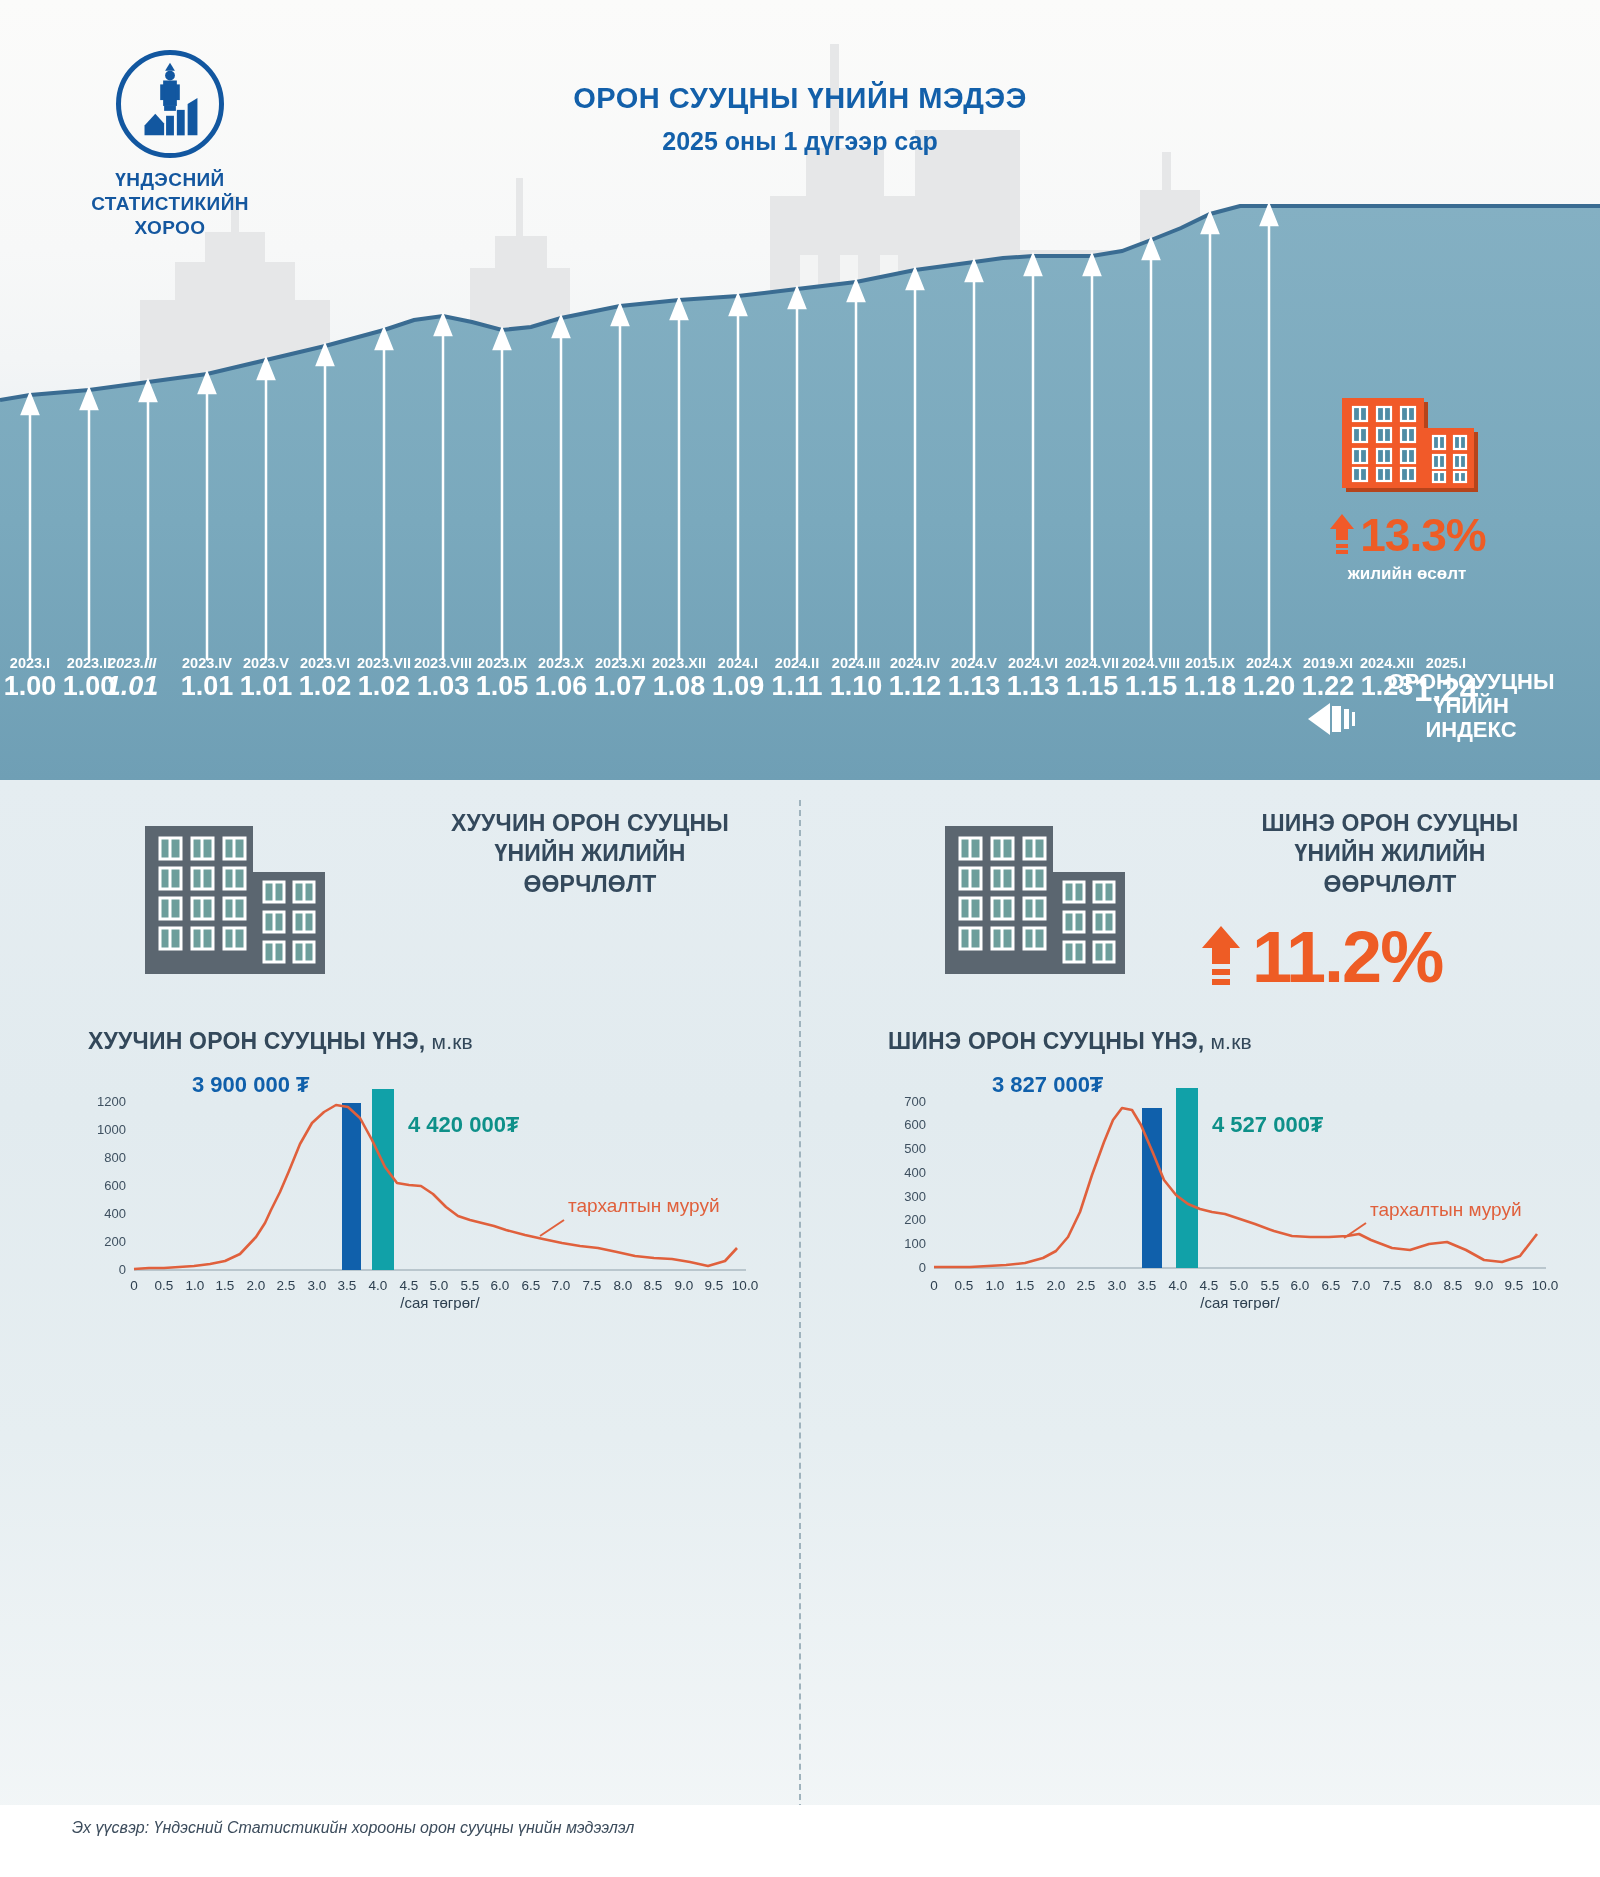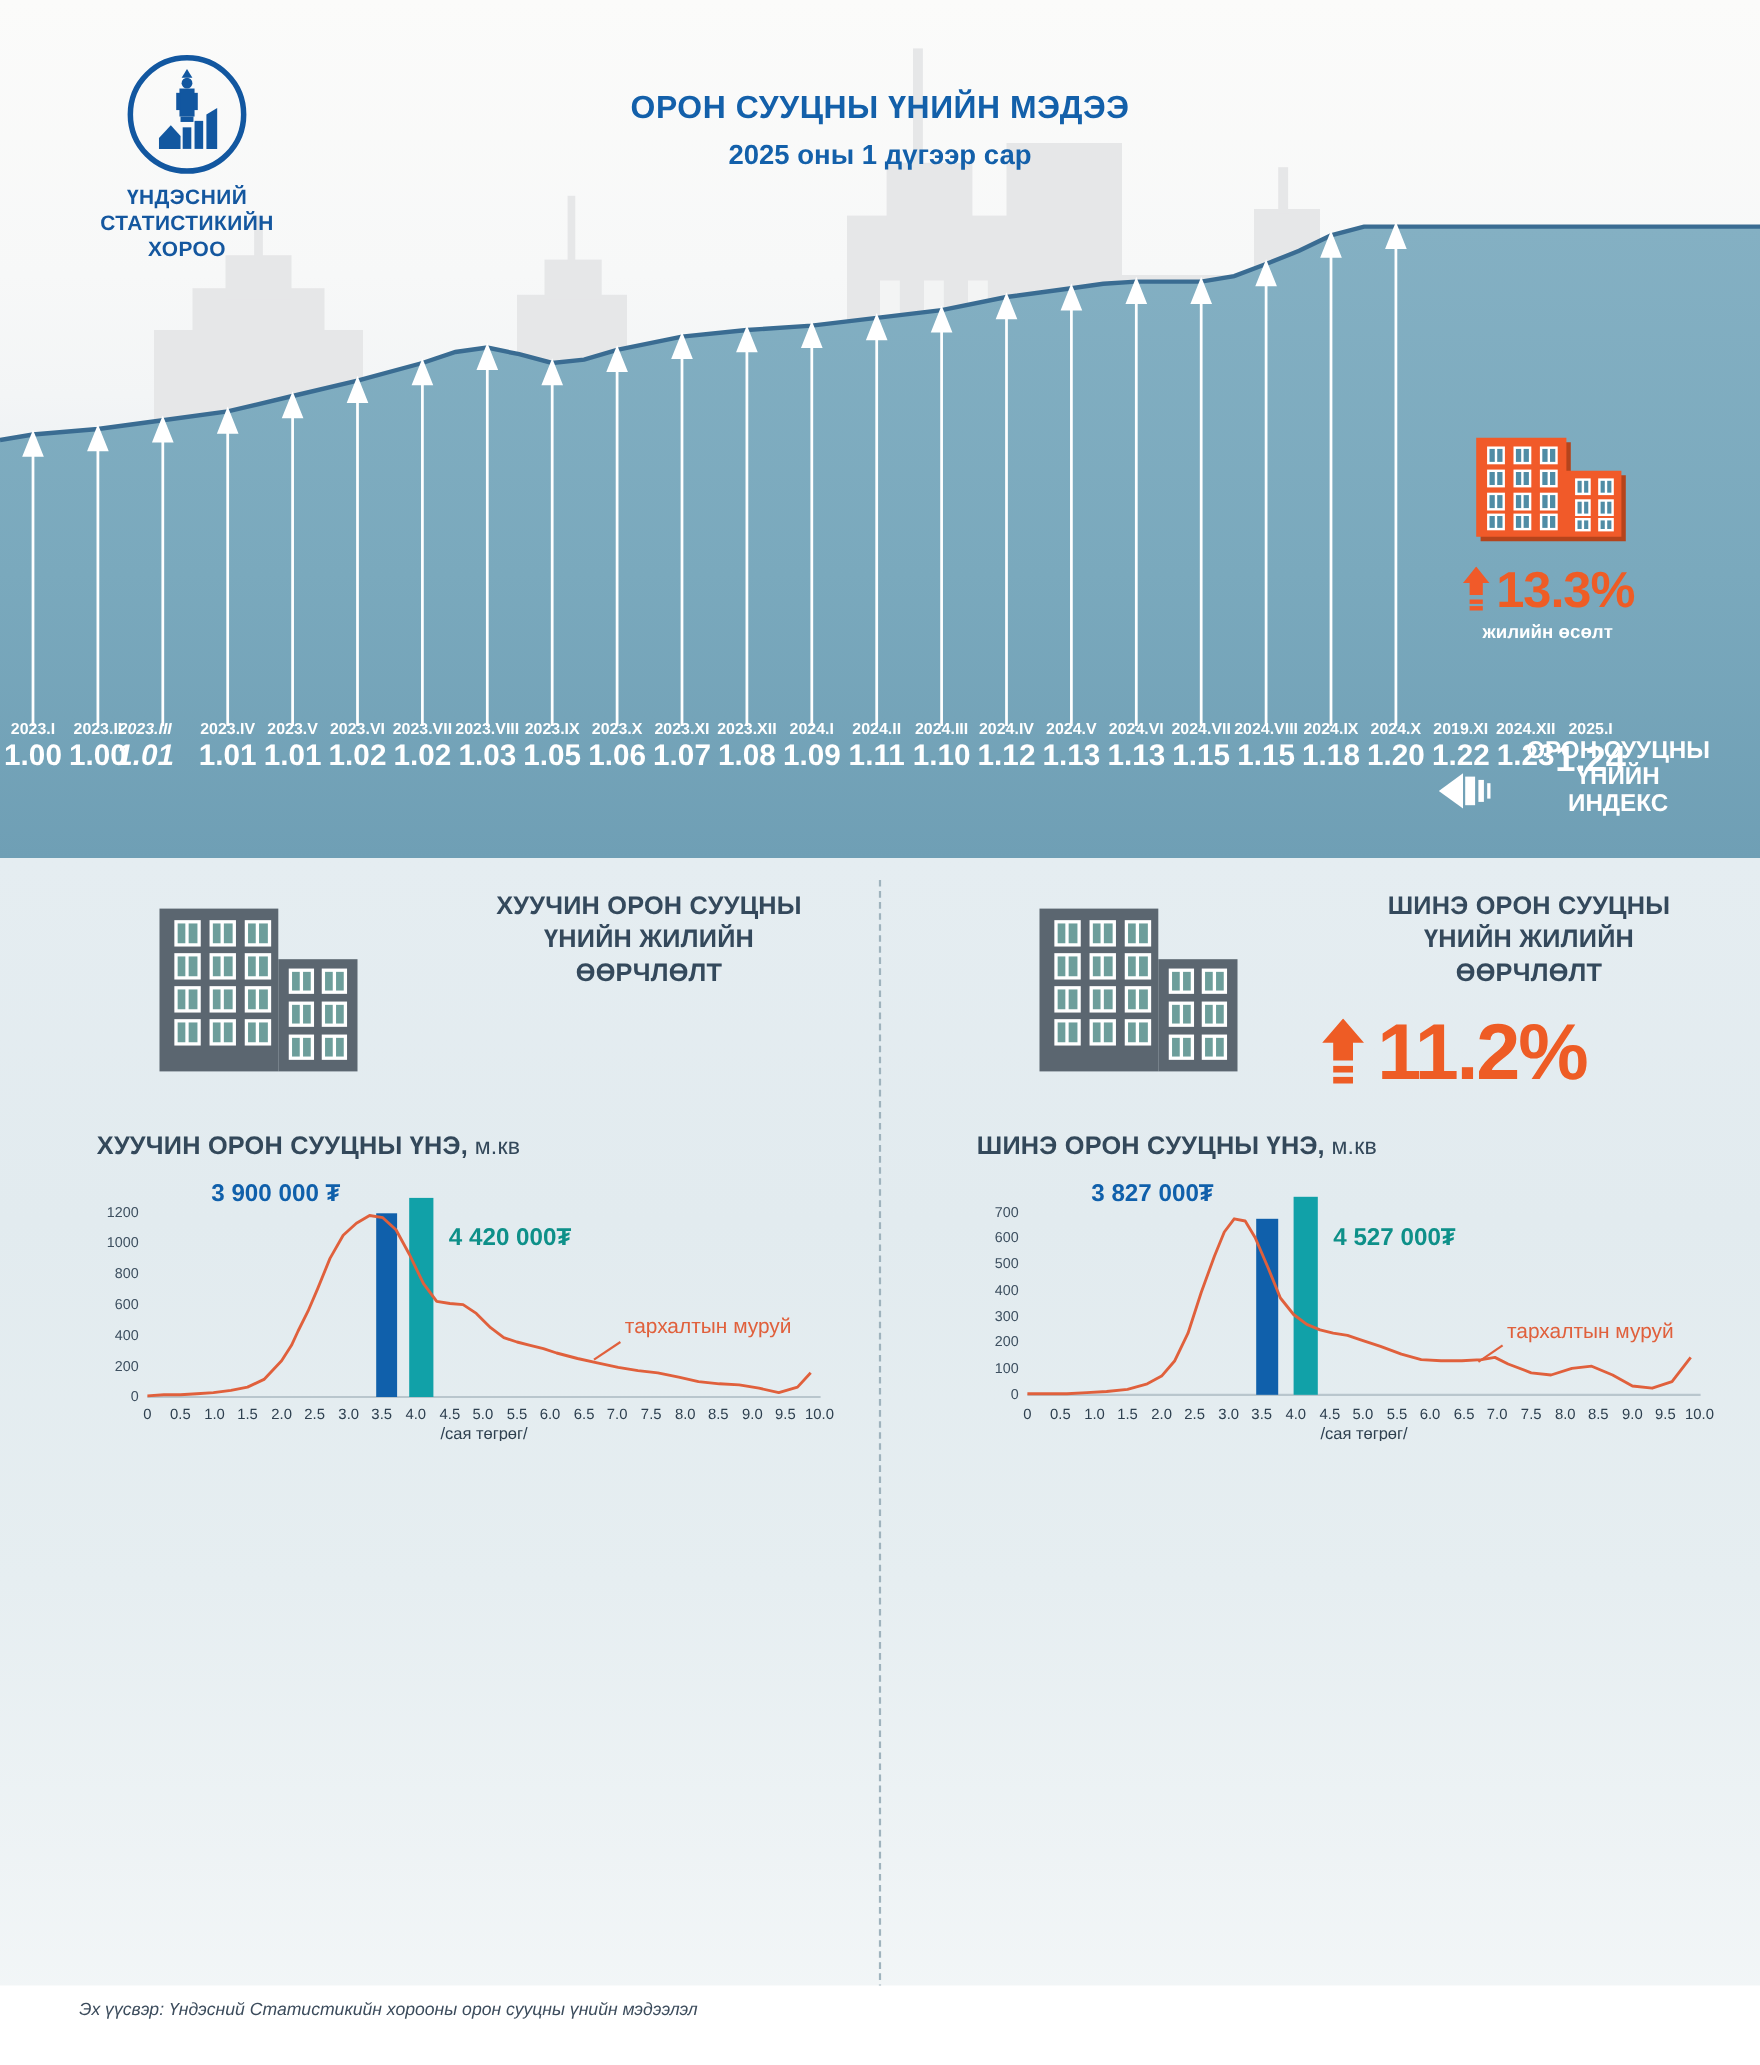--- a/index.html
+++ b/index.html
@@ -367,21 +367,21 @@
         </div>
         <div class="idx-col" style="left: 1052px; top: 0px; width: 80px;">
           <div class="idx-month">2024.VII</div>
           <div class="idx-value">1.15</div>
         </div>
         <div class="idx-col" style="left: 1111px; top: 0px; width: 80px;">
           <div class="idx-month">2024.VIII</div>
           <div class="idx-value">1.15</div>
         </div>
         <div class="idx-col" style="left: 1170px; top: 0px; width: 80px;">
-          <div class="idx-month">2024.IX</div>
+          <div class="idx-month">2015.IX</div>
           <div class="idx-value">1.18</div>
         </div>
         <div class="idx-col" style="left: 1229px; top: 0px; width: 80px;">
           <div class="idx-month">2024.X</div>
           <div class="idx-value">1.20</div>
         </div>
         <div class="idx-col" style="left: 1288px; top: 0px; width: 80px;">
           <div class="idx-month">2019.XI</div>
           <div class="idx-value">1.22</div>
         </div>

